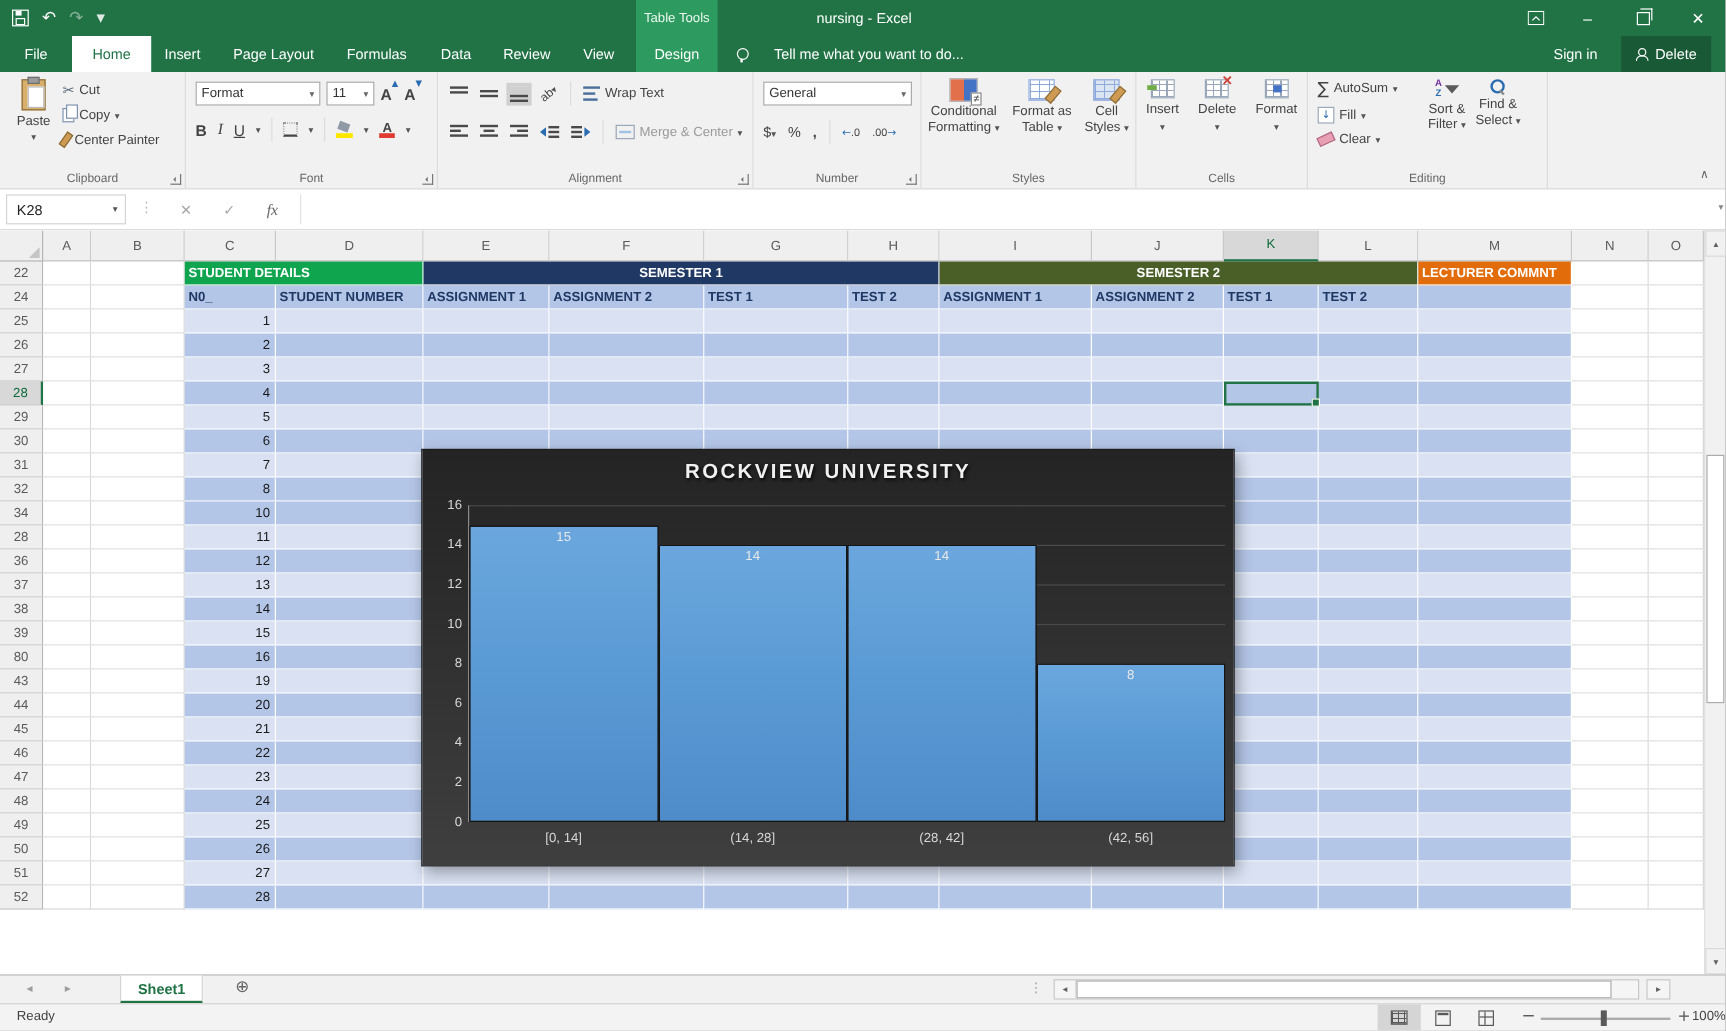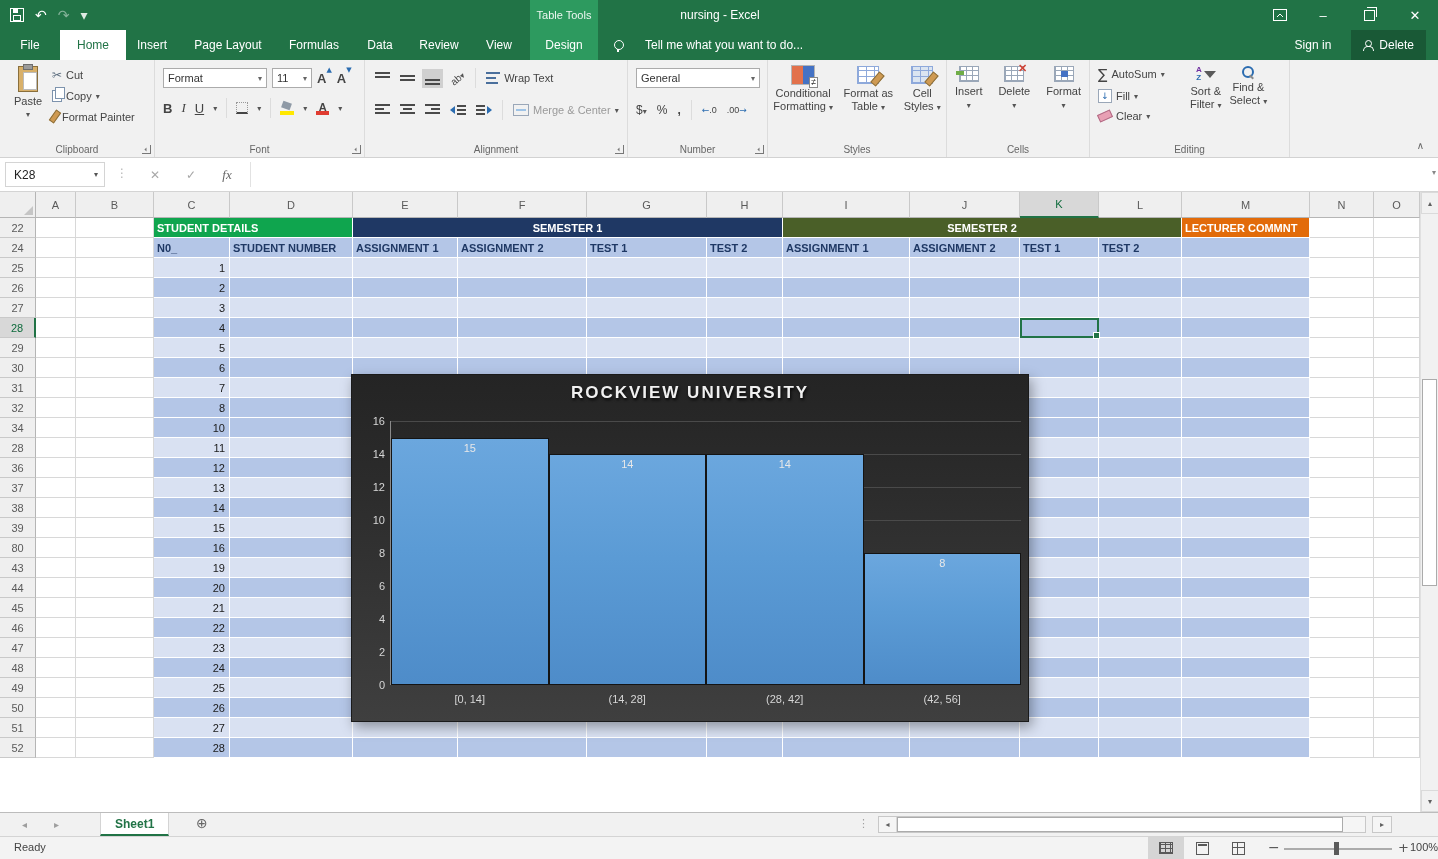--- a/index.html
+++ b/index.html
@@ -308,21 +308,21 @@
             <span class="scissors ico">✂</span>
             <span>Cut</span>
           </span>
         <span class="rbtn">
             <span class="copy-ic"></span>
             <span>Copy</span>
             <span class="dd ico">▾</span>
           </span>
         <span class="rbtn">
             <span class="brush"></span>
-            <span>Format Painter</span>
+            <span>Center Painter</span>
           </span>
       </div>
       <div class="rgroup-label">Clipboard</div>
       <span class="launcher"></span>
     </div>
 
     <div class="rgroup g-font">
       <div class="font-row1">
         <span class="combo" style="width:104px;">
             <span>Format</span>

